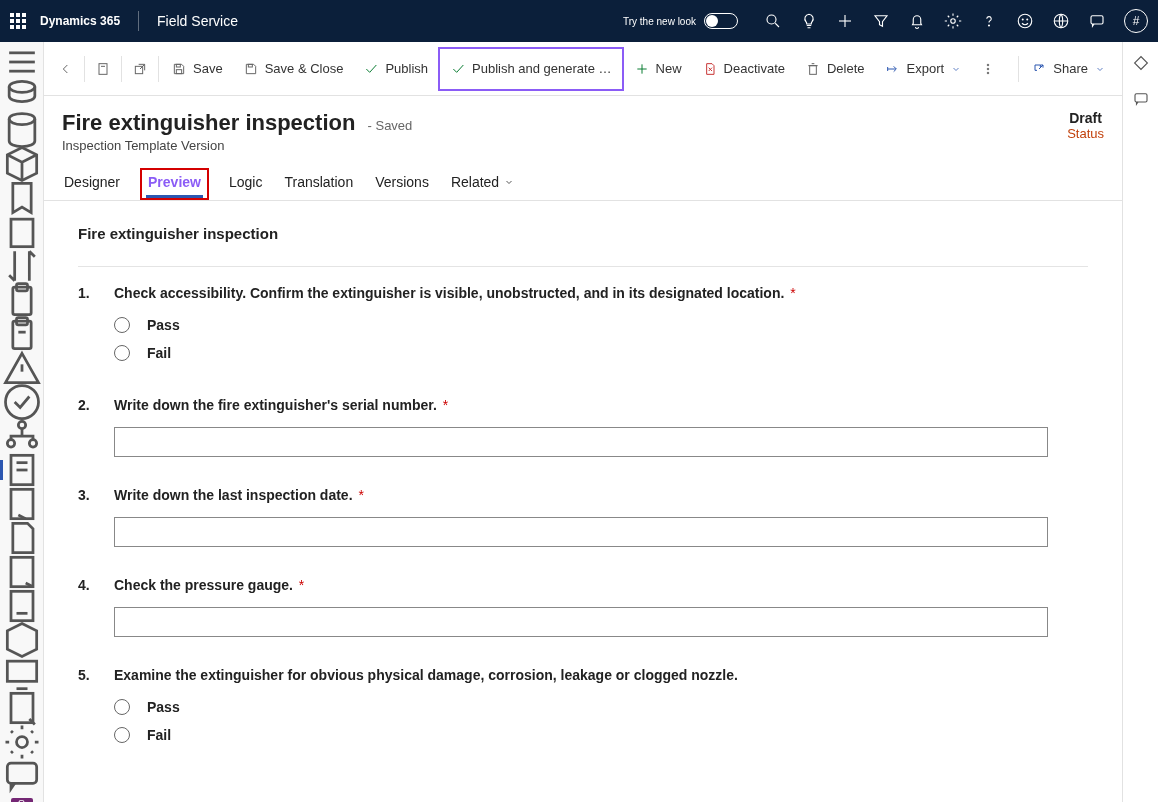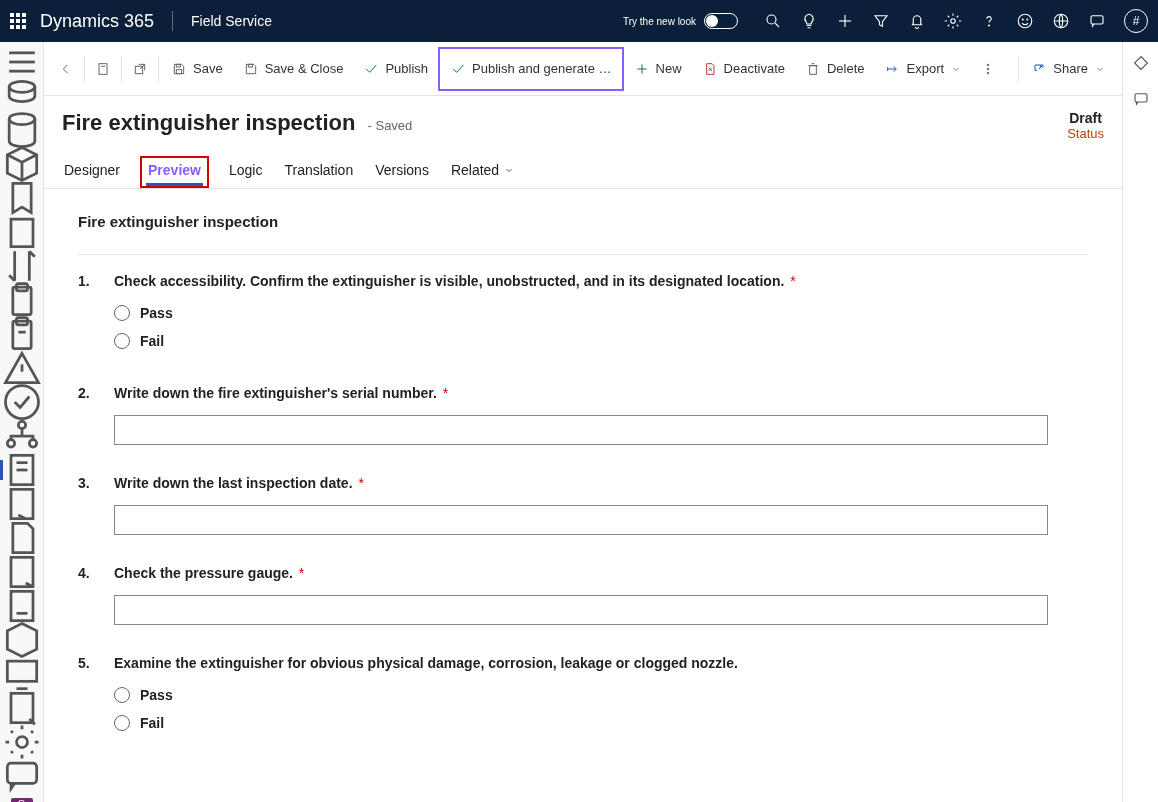--- a/index.html
+++ b/index.html
@@ -1,21 +1,21 @@
 <!DOCTYPE html>
 <html><head>
 <meta charset="utf-8">
 <style>
   * { box-sizing: border-box; margin: 0; padding: 0; }
   body { font-family: "Segoe UI", Arial, sans-serif; font-size: 13px; color: #222; background: #fff; width: 1158px; height: 802px; overflow: hidden; }
 
   .topbar { display:flex; align-items:center; height:42px; background:#0b1f3a; color:#fff; padding:0 10px; gap:8px; }
   .waffle { display:grid; grid-template-columns:repeat(3,4px); grid-auto-rows:4px; gap:2px; }
   .waffle span{background:#fff;}
-  .brand { font-weight:400; font-size:18px; margin-left:6px; }
+  .brand { font-weight:700; font-size:12px; margin-left:6px; }
   .divider-v { width:1px; height:20px; background:rgba(255,255,255,0.35); margin:0 10px; }
   .appname { font-size:14px; }
   .spacer { flex:1; }
   .trylook { display:flex; align-items:center; gap:8px; font-size:10px; }
   .toggle { width:34px; height:16px; border:1px solid #fff; border-radius:10px; position:relative; }
   .toggle .knob { position:absolute; left:1px; top:1px; width:12px; height:12px; background:#fff; border-radius:50%; }
   .topicons { display:flex; align-items:center; gap:18px; margin-left:18px; color:#fff; }
   .topicons .ic { width:18px; height:18px; display:flex; align-items:center; justify-content:center; cursor:pointer; }
   .circle-ic { width:24px; height:24px; border:1.5px solid #fff; border-radius:50%; display:flex; align-items:center; justify-content:center; font-size:12px; }
 
@@ -57,21 +57,21 @@
   .preview-title { font-size:15px; font-weight:600; margin-bottom:24px; }
   .hr { height:1px; background:#e4e4e4; margin-bottom:18px;}
   .reqnote { font-size:13px; color:#333; margin-bottom:24px;}
   .reqnote .ast{color:#c00; margin-right:4px;}
   .q { display:flex; margin-bottom:30px; }
   .q .num { width:36px; font-weight:600; font-size:14px;}
   .q .body { flex:1;}
   .q .qtext { font-size:14px; font-weight:600; margin-bottom:10px;}
   .q .ast{color:#c00; font-weight:400; margin-left:2px;}
   .opts { margin-top:6px;}
-  .opt { display:flex; align-items:center; gap:10px; padding:6px 0; font-size:14px; font-weight:600;}
+  .opt { display:flex; align-items:center; gap:17px; padding:6px 0; font-size:14px; font-weight:600;}
   .radio { width:16px; height:16px; border:1.5px solid #666; border-radius:50%; }
   .txtinput { width:100%; max-width:934px; height:30px; border:1px solid #888; padding:2px 6px; font-size:13px; margin-top:4px;}
 
   .contentwrap::-webkit-scrollbar{width:12px;}
   .contentwrap::-webkit-scrollbar-thumb{background:#c4c4c4; border-radius:6px;}
 
   .rightstrip { width:36px; border-left:1px solid #e2e2e2; display:flex; flex-direction:column; align-items:center; padding-top:12px; gap:18px; color:#555;}
   .rightstrip .ic{width:18px;height:18px;cursor:pointer;display:flex;align-items:center;justify-content:center;}
 
   svg { fill:none; stroke:currentColor; stroke-width:1.5;}
@@ -408,20 +408,21 @@
             <svg viewBox="0 0 24 24" style="width:12px">
               <path d="M7 10l5 5 5-5"></path>
             </svg>
           </div>
       </div>
     </div>
 
     <div class="recordhead">
       <div>
         <h1><span>Fire extinguisher inspection</span> <span class="savedtag">- Saved</span></h1>
+        <div class="subtitle">Inspection Template Version</div>
       </div>
       <div class="status">
         <div class="v">Draft</div>
         <div class="l">Status</div>
       </div>
     </div>
 
     <div class="tabs">
       <div class="tab">Designer</div>
       <div class="tab active hl">Preview</div>

